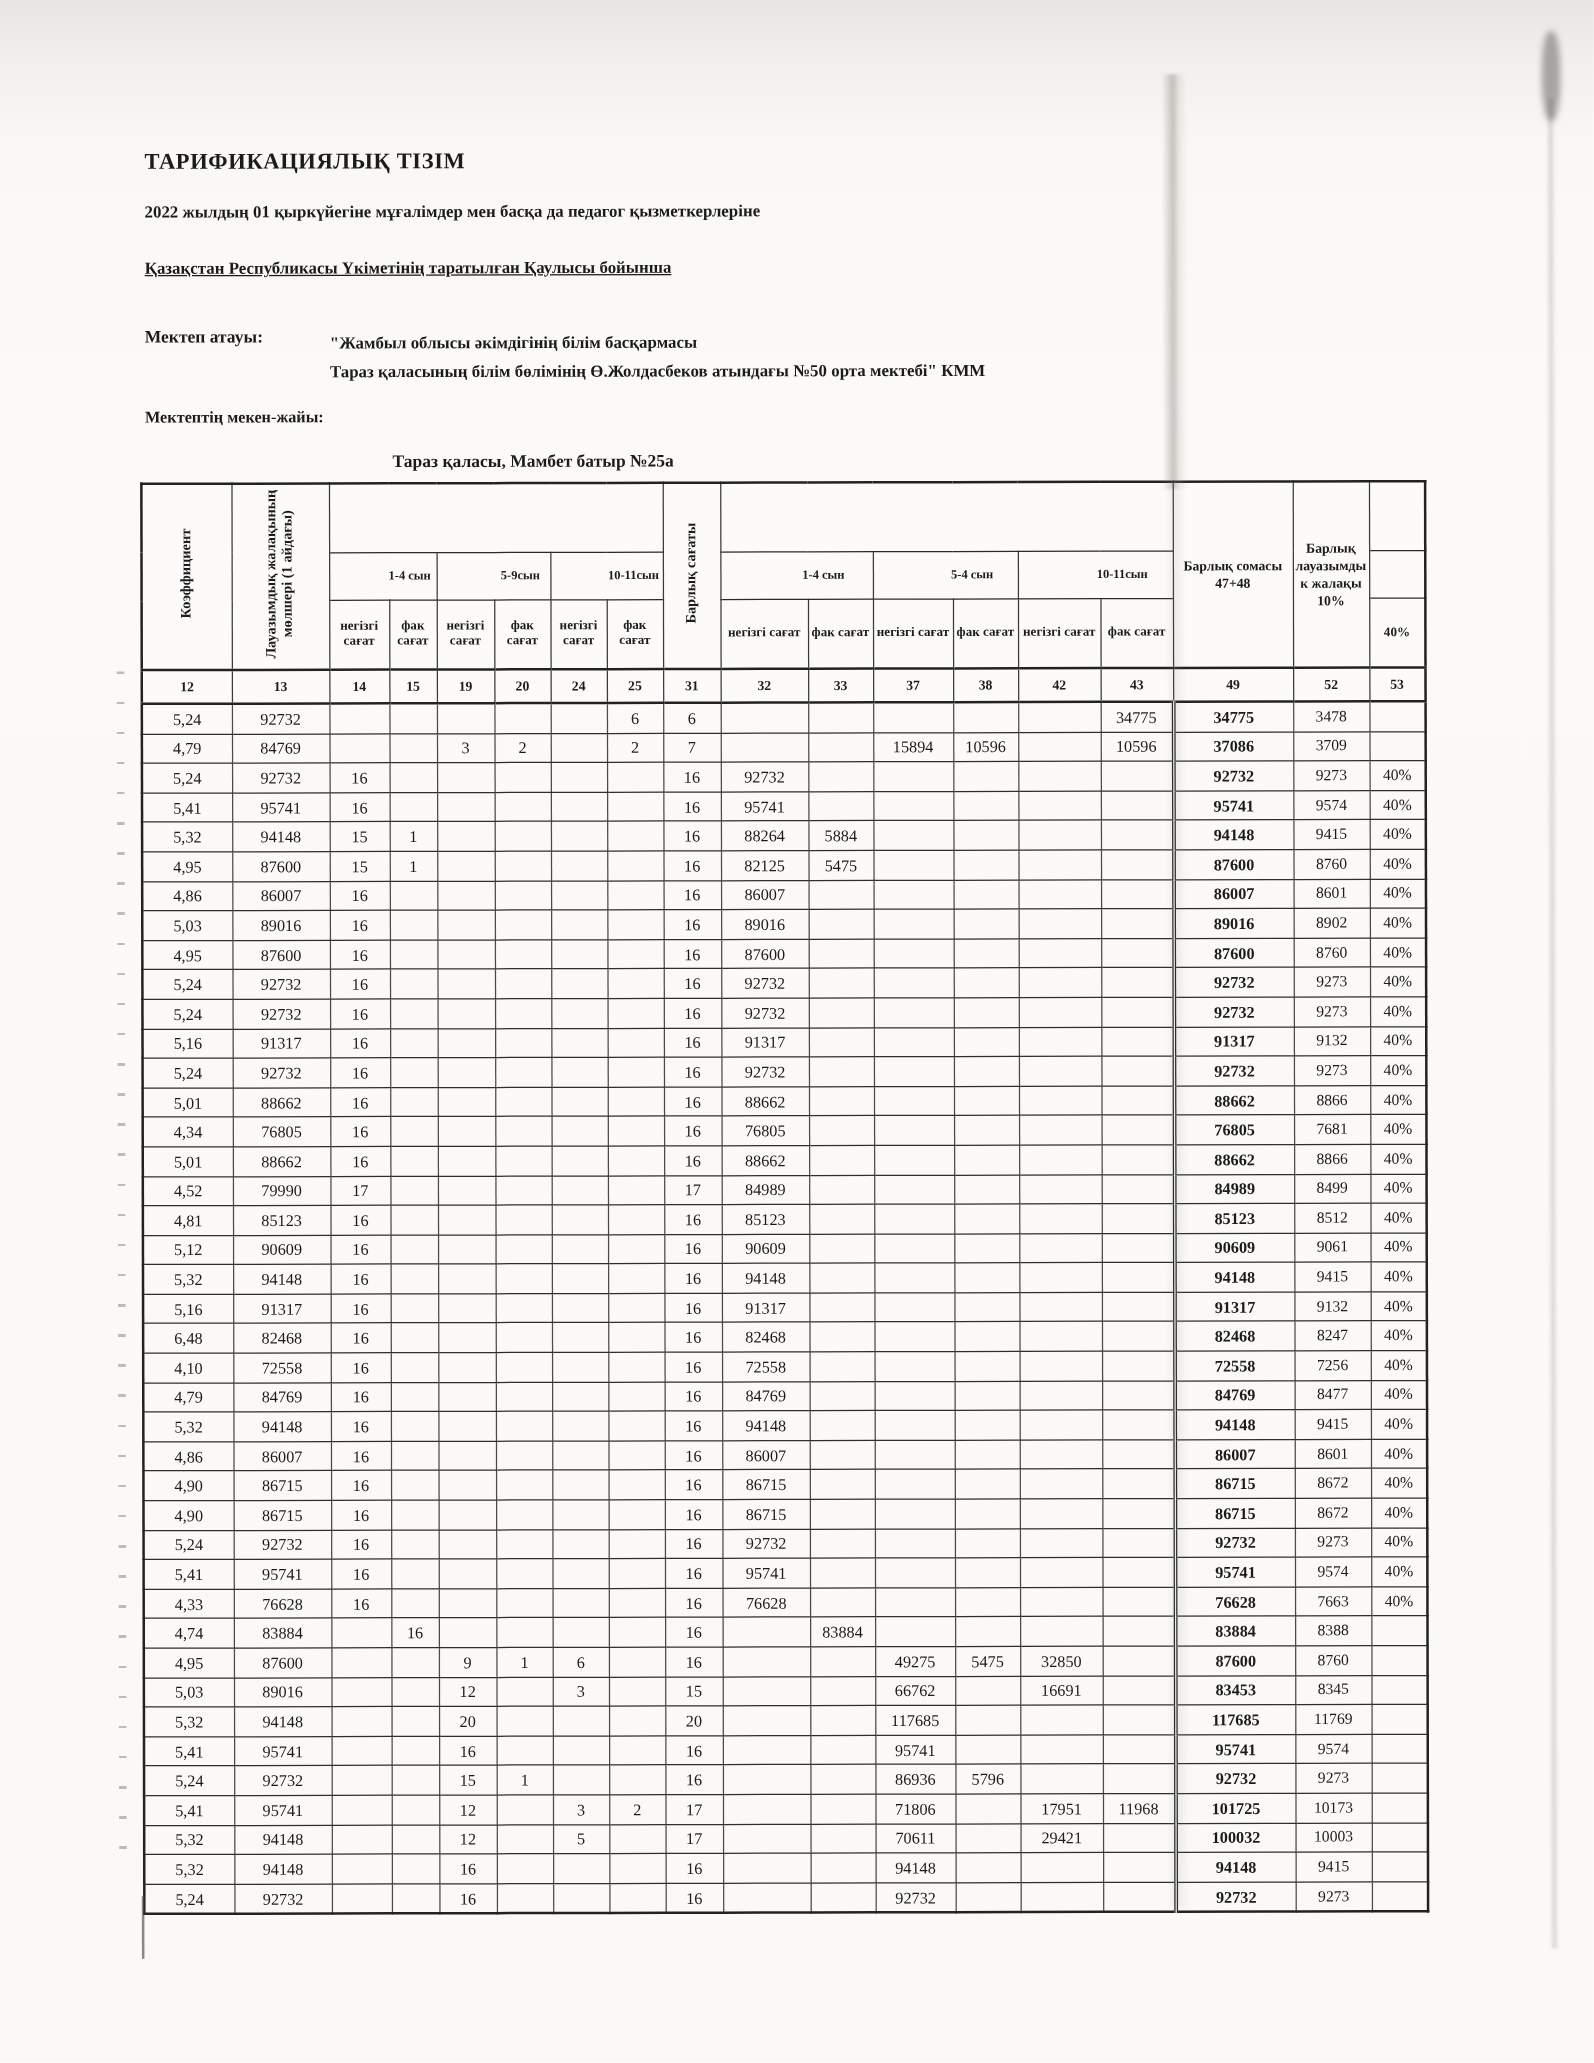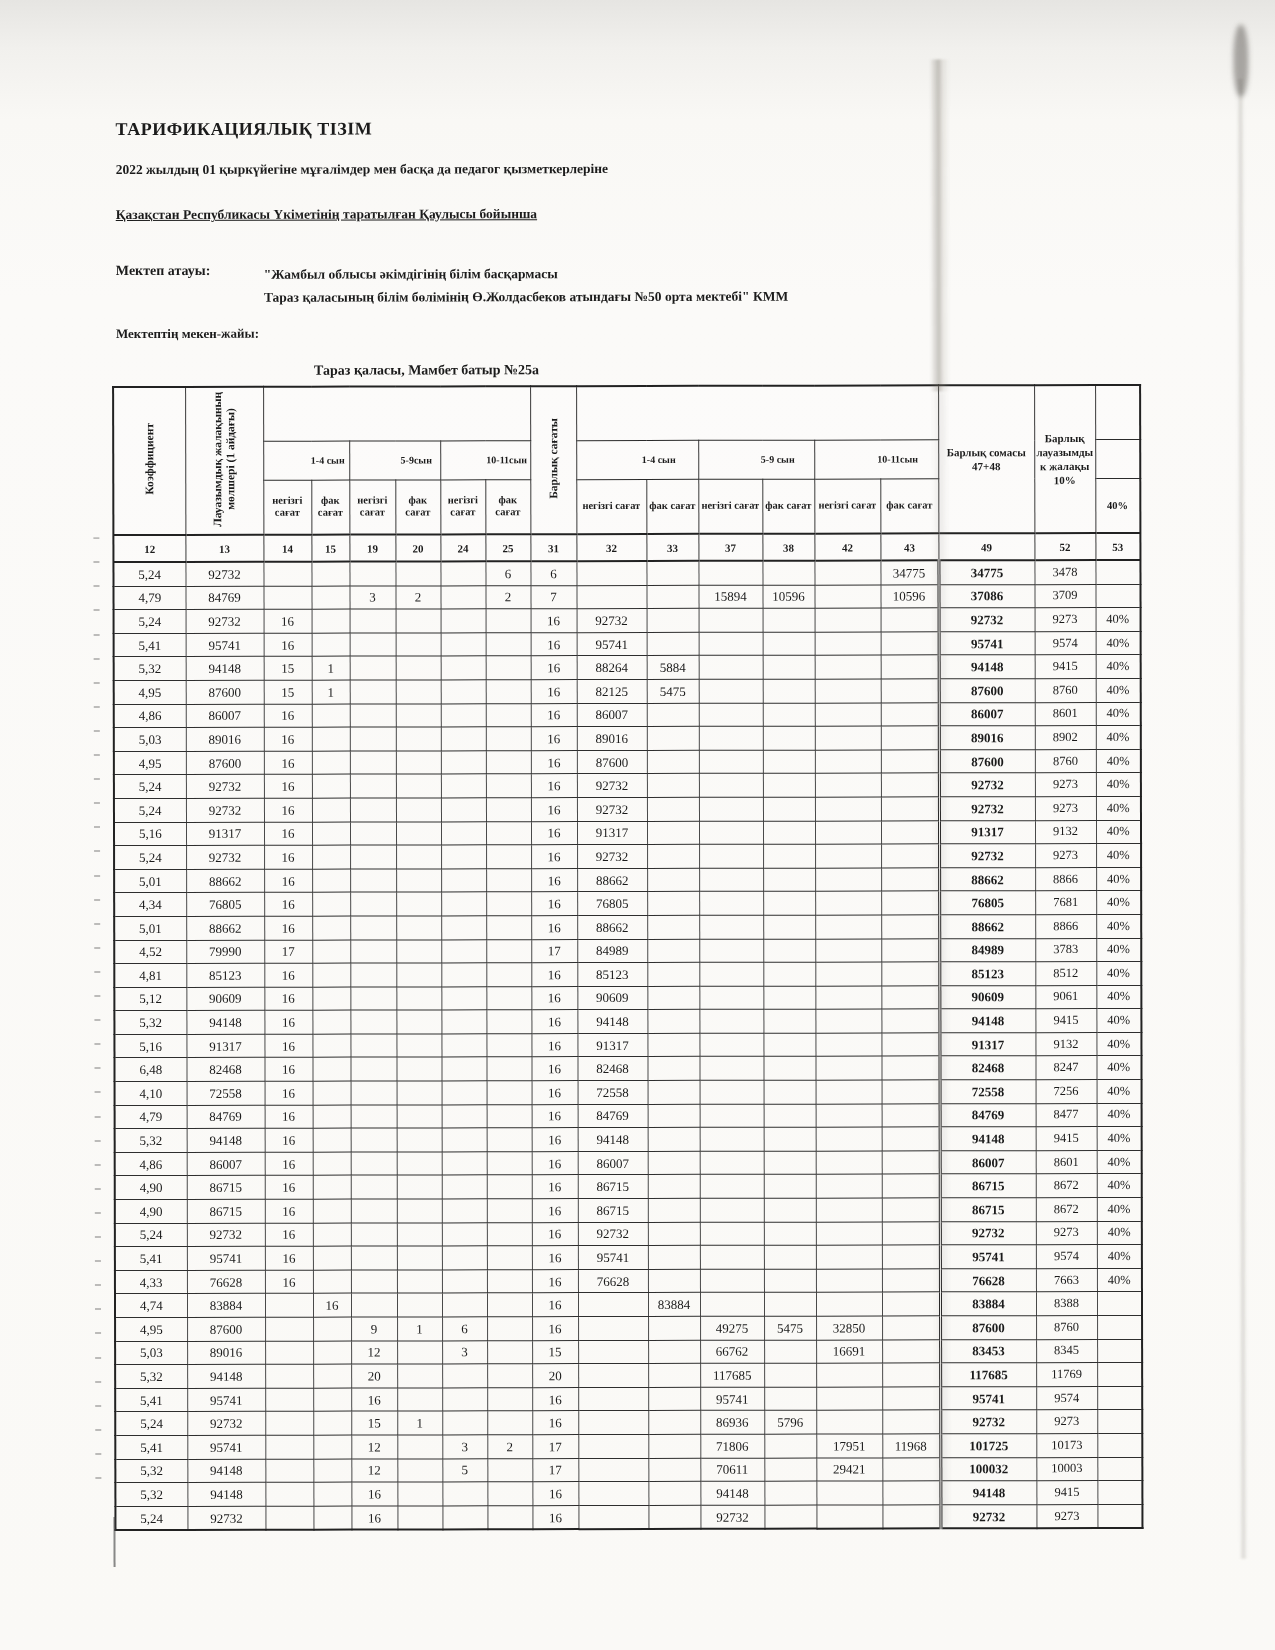--- a/index.html
+++ b/index.html
@@ -110,21 +110,21 @@
           <th colspan="6" class="band"></th>
           <th rowspan="3" class="wrapsm">Барлық сомасы  47+48</th>
           <th rowspan="3" class="wrapsm">Барлық лауазымды к жалақы 10%</th>
           <th></th>
         </tr>
         <tr class="hB">
           <th colspan="2" class="cls">1-4 сын</th>
           <th colspan="2" class="cls">5-9сын</th>
           <th colspan="2" class="cls">10-11сын</th>
           <th colspan="2" class="cls">1-4 сын</th>
-          <th colspan="2" class="cls">5-9 сын</th>
+          <th colspan="2" class="cls">5-4 сын</th>
           <th colspan="2" class="cls">10-11сын</th>
           <th></th>
         </tr>
         <tr class="hC">
           <th class="sub">негізгі сағат</th>
           <th class="sub">фак сағат</th>
           <th class="sub">негізгі сағат</th>
           <th class="sub">фак сағат</th>
           <th class="sub">негізгі сағат</th>
           <th class="sub">фак сағат</th>
@@ -488,21 +488,21 @@
             <td class="c6"></td>
             <td class="c7"></td>
             <td class="c8">17</td>
             <td class="c9">84989</td>
             <td class="c10"></td>
             <td class="c11"></td>
             <td class="c12"></td>
             <td class="c13"></td>
             <td class="c14"></td>
             <td class="c15">84989</td>
-            <td class="c16">3783</td>
+            <td class="c16">8499</td>
             <td class="c17">40%</td>
           </tr>
           <tr>
             <td class="c0">4,81</td>
             <td class="c1">85123</td>
             <td class="c2">16</td>
             <td class="c3"></td>
             <td class="c4"></td>
             <td class="c5"></td>
             <td class="c6"></td>

